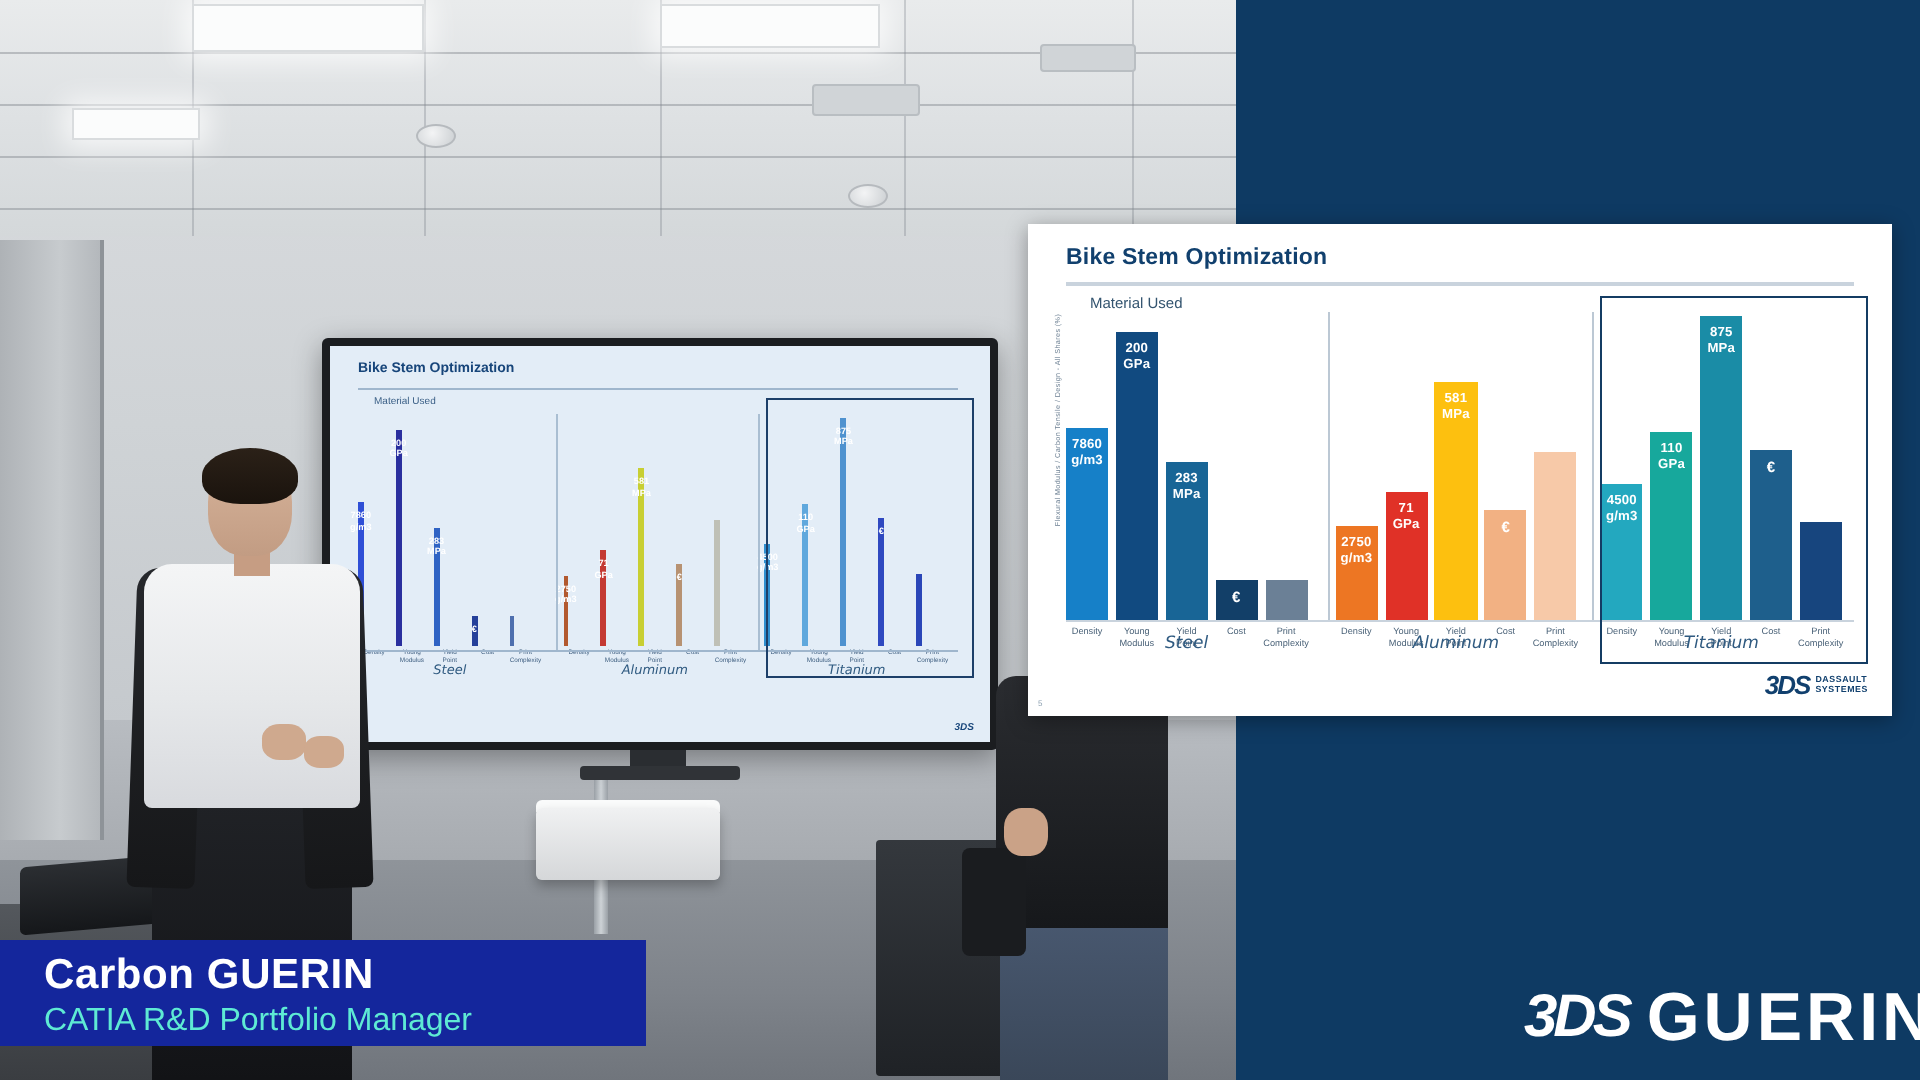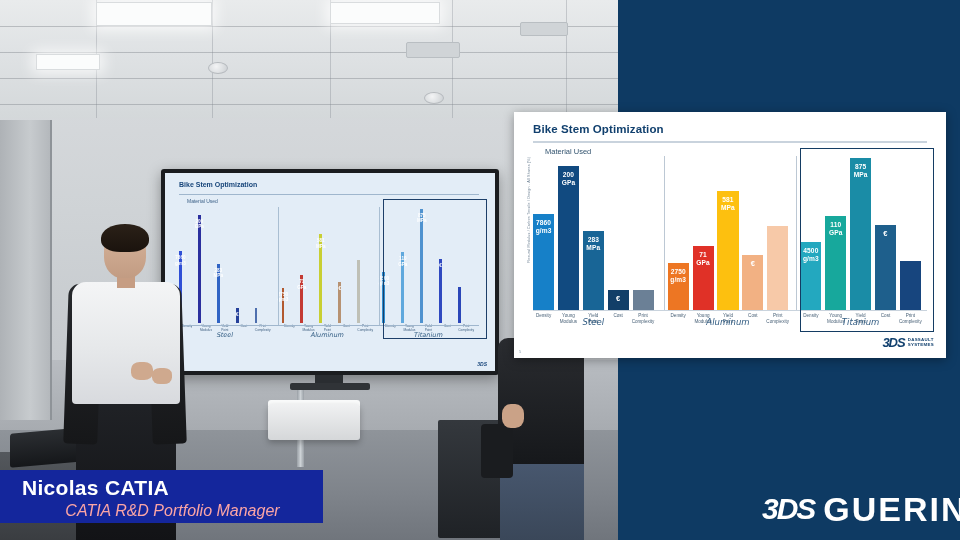--- a/index.html
+++ b/index.html
@@ -158,21 +158,21 @@
   .catia-word{ font-size:34px; font-weight:bold; letter-spacing:2px; }
 
   
   .lower-third{
     position:absolute; left:0; top:470px; width:323px; height:53px;
     background:#14269c;
     padding:5px 0 0 22px;
     color:#ffffff;
   }
   .lt-name{ font-size:21px; font-weight:bold; letter-spacing:.3px; line-height:25px; }
-  .lt-role{ font-size:16px; font-style:italic; color:#fca5a5; line-height:21px;text-align:center; }
+  .lt-role{ font-size:16px; color:#5eead4; line-height:21px; }
 
   
   .slide{
     position:absolute; left:514px; top:112px; width:432px; height:246px;
     background:#ffffff;
     box-shadow:0 2px 10px rgba(0,0,0,.35);
   }
   .slide-title{
     position:absolute; left:19px; top:11px;
     font-size:11.5px; font-weight:bold; color:#11406e; letter-spacing:.1px;
@@ -419,21 +419,21 @@
 
   <div class="brand-panel-right"></div>
 
 
   <div class="catia-logo">
     <span class="catia-3ds">3DS</span>
     <span class="catia-word">GUERIN</span>
   </div>
 
   <div class="lower-third">
-    <div class="lt-name">Nicolas CATIA</div>
+    <div class="lt-name">Carbon GUERIN</div>
     <div class="lt-role">CATIA R&amp;D Portfolio Manager</div>
   </div>
 
   <div class="slide">
     <div class="slide-title">Bike Stem Optimization</div>
     <div class="slide-rule"></div>
     <div class="slide-sub">Material Used</div>
     <div class="y-axis-label">Flexural Modulus / Carbon Tensile / Design - All Shares (%)</div>
 
     <div class="plot" id="plot">

